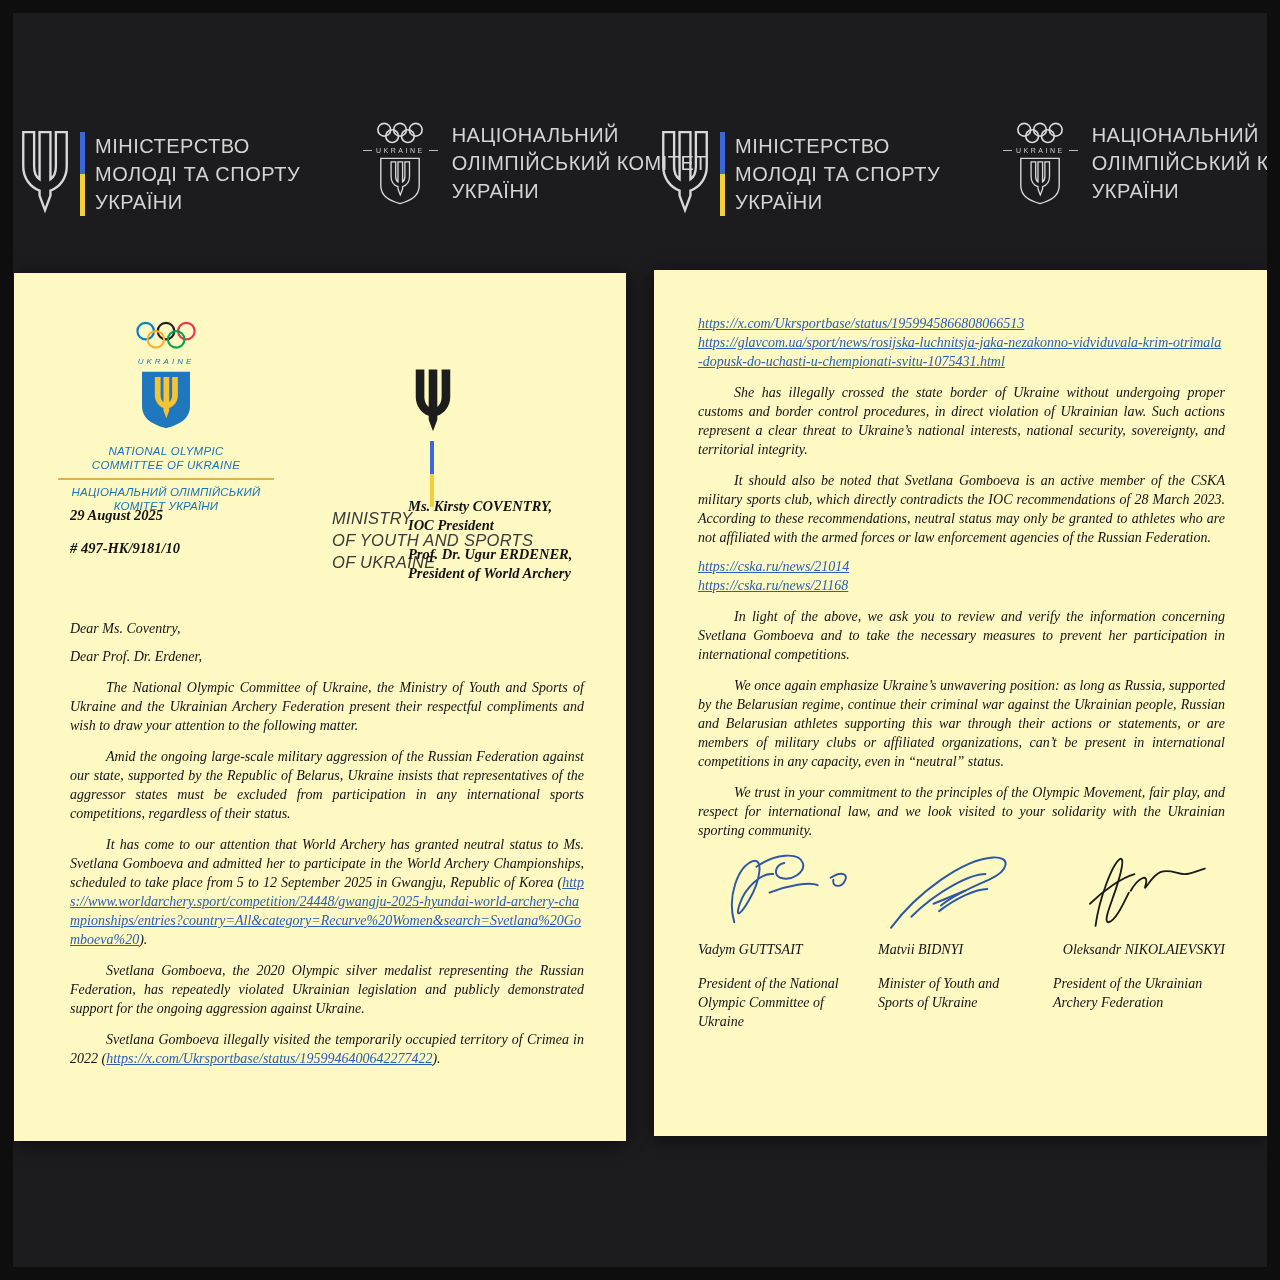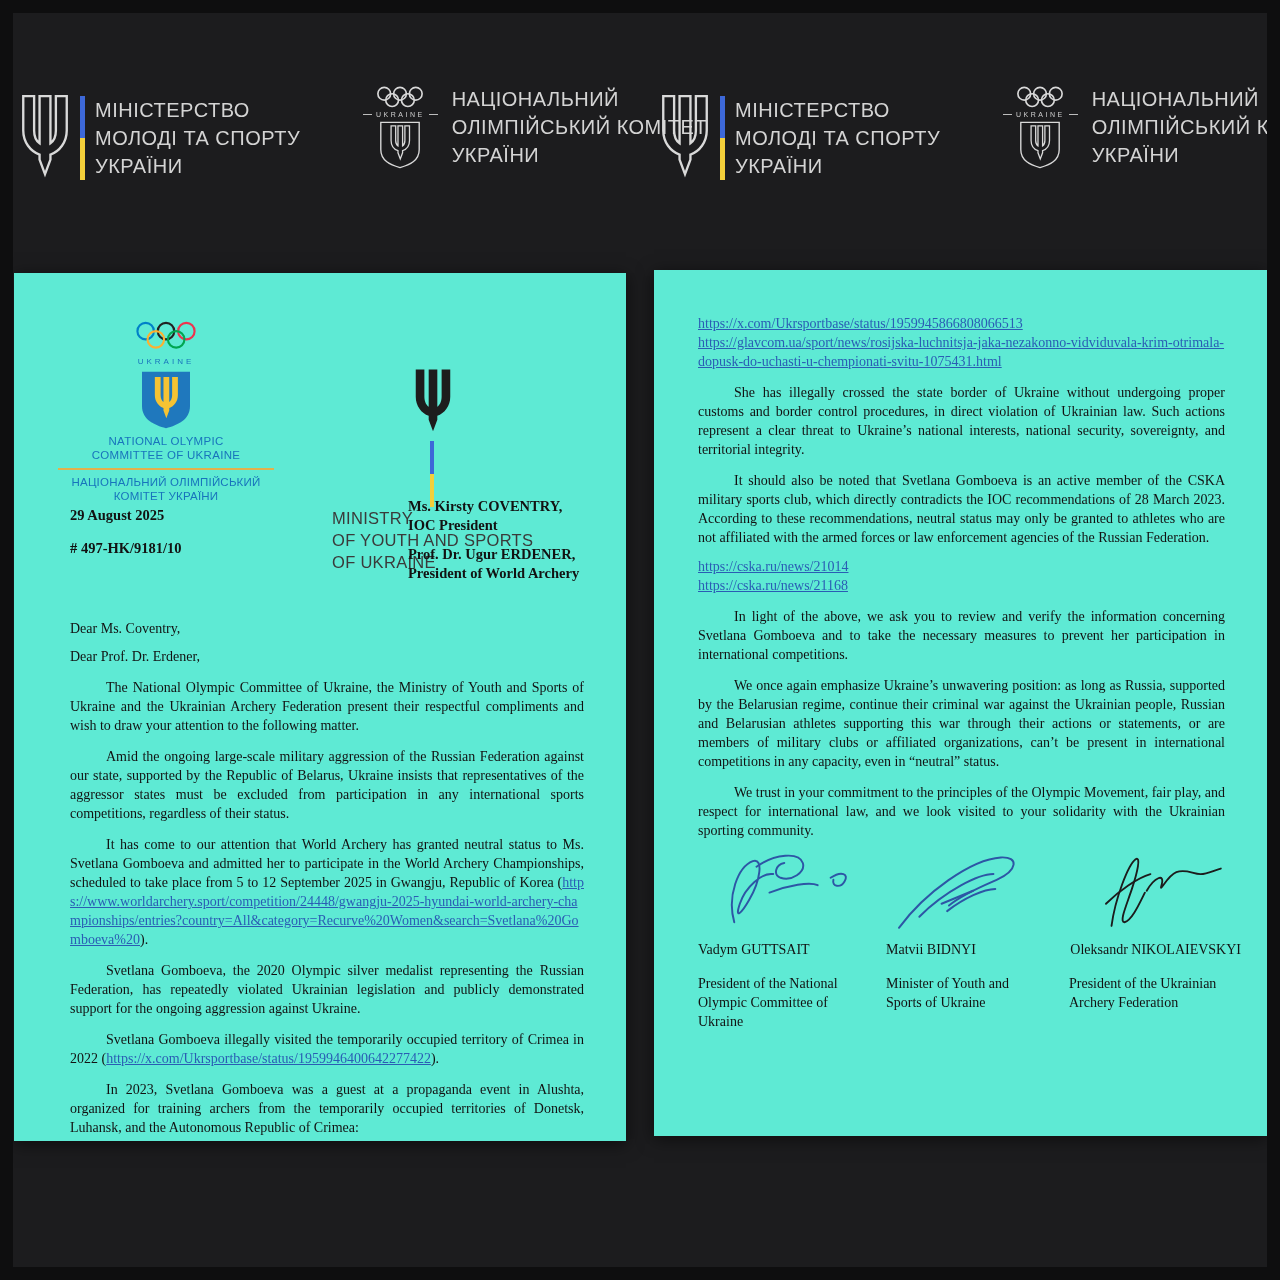--- a/index.html
+++ b/index.html
@@ -1,62 +1,62 @@
 <!DOCTYPE html>
 <html><head>
 <meta charset="utf-8">
 <style>
   html,body{margin:0;padding:0;}
   body{width:1280px;height:1280px;position:relative;background:#1c1c1e;overflow:hidden;}
   .frame{position:absolute;inset:0;box-shadow:inset 0 0 0 13px #0e0e0f;pointer-events:none;z-index:50;}
 
   
-  .banner-group{position:absolute;display:flex;align-items:center;font-family:"Liberation Sans",sans-serif;color:#d8d8d8;}
+  .banner-group{position:absolute;display:flex;align-items:center;font-family:"Liberation Sans",sans-serif;color:#d8d8d8;margin-top:36px;}
   .banner-lines{font-size:20px;line-height:28px;letter-spacing:.5px;color:#d4d4d4;white-space:nowrap;}
   .flagbar{width:5px;height:84px;margin:0 10px 0 6px;display:flex;flex-direction:column;}
   .flagbar .b{flex:1;background:#3d68d8;}
   .flagbar .y{flex:1;background:#f3cf3a;}
   .trident-white{stroke:#d9d9d9;fill:none;stroke-width:2.6;}
   .trident-black{fill:#1d1d1d;}
   .noc-emblem{display:flex;flex-direction:column;align-items:center;margin-right:14px;}
   .rings-white{stroke:#d9d9d9;fill:none;stroke-width:2.2;}
   .ukr-label{display:flex;align-items:center;gap:4px;font-size:7px;letter-spacing:2.5px;color:#cfcfcf;margin:2px 0 3px;}
   .ukr-label i{display:block;width:9px;height:1px;background:#bdbdbd;}
   .shield-white{stroke:#d9d9d9;fill:none;stroke-width:2;}
 
   
-  .page{position:absolute;background:#5eead4;box-shadow:0 3px 16px rgba(0,0,0,.55);}
+  .page{position:absolute;background:#fef9c3;box-shadow:0 3px 16px rgba(0,0,0,.55);font-style:italic;}
   .page-left{left:14px;top:273px;width:612px;height:868px;}
   .page-right{left:654px;top:270px;width:613px;height:866px;}
   .serif{font-family:"Liberation Serif",serif;color:#121212;}
 
   
   .lp-noc{position:absolute;left:52px;top:48px;width:200px;text-align:center;font-family:"Liberation Sans",sans-serif;color:#1874bc;}
   .lp-noc .ukr{font-size:8px;letter-spacing:3px;margin:2px 0 4px;}
-  .lp-noc .en{font-size:11.5px;line-height:14px;letter-spacing:.3px;}
+  .lp-noc .en{font-size:11.5px;line-height:14px;letter-spacing:.3px;margin-top:10px;}
   .lp-noc .rule{height:2px;background:#e2b14c;margin:6px -8px 5px;}
   .lp-noc .ua{font-size:11.5px;line-height:14px;letter-spacing:.2px;}
   .lp-min{position:absolute;left:318px;top:92px;display:flex;align-items:center;flex-direction:column;}
   .lp-min .flagbar{height:66px;width:4px;margin:0 9px 0 8px;}
   .lp-min-lines{font-family:"Liberation Sans",sans-serif;font-size:16.5px;line-height:22px;color:#3a3a3a;letter-spacing:.3px;white-space:nowrap;}
 
   .lp-date{position:absolute;left:56px;top:226px;font-weight:bold;font-size:14.5px;line-height:33px;}
   .lp-addr{position:absolute;left:394px;top:224px;width:196px;font-weight:bold;font-size:14.5px;line-height:19px;}
   .lp-addr .blk{margin-bottom:10px;}
 
   .body-col{font-size:14px;line-height:19px;}
   .lp-body{position:absolute;left:56px;top:346px;width:514px;}
   .rp-body{position:absolute;left:44px;top:44px;width:527px;}
   .sal{margin:0 0 9px;}
   .par{margin:12px 0 10px;text-align:justify;text-indent:36px;}
   .linkblock{margin:0 0 11px;line-height:19px;}
   .doc-link{color:#2a5db4;text-decoration:underline;word-break:break-all;cursor:pointer;}
 
   .closing{margin:3px 0 2px;}
-  .sigrow{display:flex;margin-top:6px;gap:8px;}
+  .sigrow{display:flex;margin-top:6px;}
   .sigcol{display:flex;flex-direction:column;}
   .sigcol-1{flex:0 0 180px;}
   .sigcol-2{flex:0 0 163px;}
   .sigcol-3{flex:0 0 184px;align-items:flex-end;}
   .sigimg{height:88px;margin-bottom:2px;}
   .sig-blue{stroke:#2d56a5;fill:none;stroke-width:2.1;stroke-linecap:round;}
   .sig-black{stroke:#1c1c1c;fill:none;stroke-width:2;stroke-linecap:round;}
   .signame{font-size:14px;margin-bottom:15px;}
   .sigtitle{font-size:14px;line-height:19px;}
   .sigcol-1 .sigtitle{width:160px;}
@@ -220,21 +220,20 @@
   </div>
 
   <div class="lp-body body-col">
     <div class="sal">Dear Ms. Coventry,</div>
     <div class="sal">Dear Prof. Dr. Erdener,</div>
     <p class="par">The National Olympic Committee of Ukraine, the Ministry of Youth and Sports of Ukraine and the Ukrainian Archery Federation present their respectful compliments and wish to draw your attention to the following matter.</p>
     <p class="par">Amid the ongoing large-scale military aggression of the Russian Federation against our state, supported by the Republic of Belarus, Ukraine insists that representatives of the aggressor states must be excluded from participation in any international sports competitions, regardless of their status.</p>
     <p class="par"><span>It has come to our attention that World Archery has granted neutral status to Ms. Svetlana Gomboeva and admitted her to participate in the World Archery Championships, scheduled to take place from 5 to 12 September 2025 in Gwangju, Republic of Korea (</span><a class="doc-link">https://www.worldarchery.sport/competition/24448/gwangju-2025-hyundai-world-archery-championships/entries?country=All&amp;category=Recurve%20Women&amp;search=Svetlana%20Gomboeva%20</a><span>).</span></p>
     <p class="par">Svetlana Gomboeva, the 2020 Olympic silver medalist representing the Russian Federation, has repeatedly violated Ukrainian legislation and publicly demonstrated support for the ongoing aggression against Ukraine.</p>
     <p class="par"><span>Svetlana Gomboeva illegally visited the temporarily occupied territory of Crimea in 2022 (</span><a class="doc-link">https://x.com/Ukrsportbase/status/1959946400642277422</a><span>).</span></p>
-    <p class="par">In 2023, Svetlana Gomboeva was a guest at a propaganda event in Alushta, organized for training archers from the temporarily occupied territories of Donetsk, Luhansk, and the Autonomous Republic of Crimea:</p>
   </div>
 </div>
 
 <div class="page page-right serif">
   <div class="rp-body body-col">
     <div class="linkblock">
       <a class="doc-link">https://x.com/Ukrsportbase/status/1959945866808066513</a><br>
       <a class="doc-link">https://glavcom.ua/sport/news/rosijska-luchnitsja-jaka-nezakonno-vidviduvala-krim-otrimala-dopusk-do-uchasti-u-chempionati-svitu-1075431.html</a>
     </div>
     <p class="par">She has illegally crossed the state border of Ukraine without undergoing proper customs and border control procedures, in direct violation of Ukrainian law. Such actions represent a clear threat to Ukraine’s national interests, national security, sovereignty, and territorial integrity.</p>

